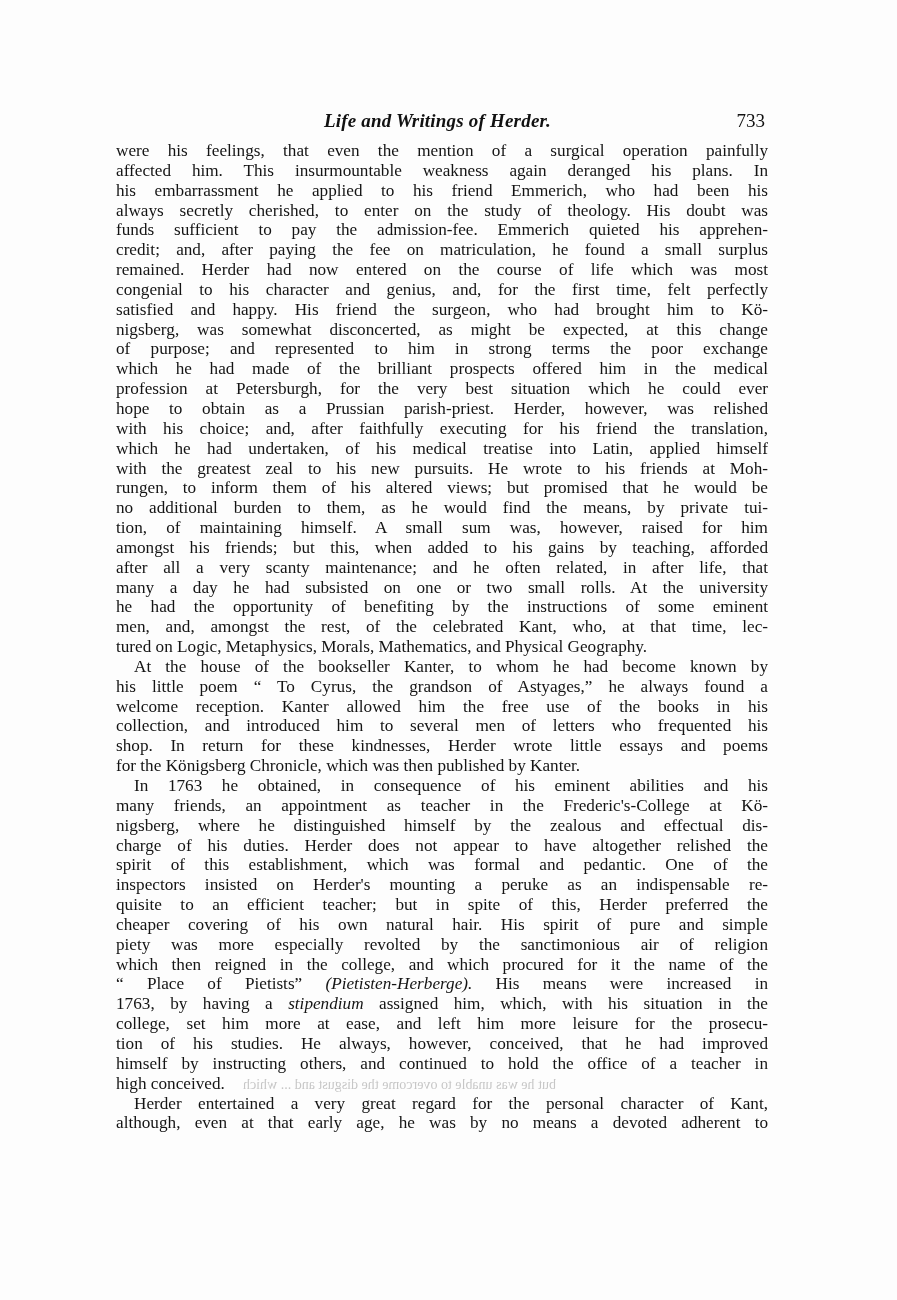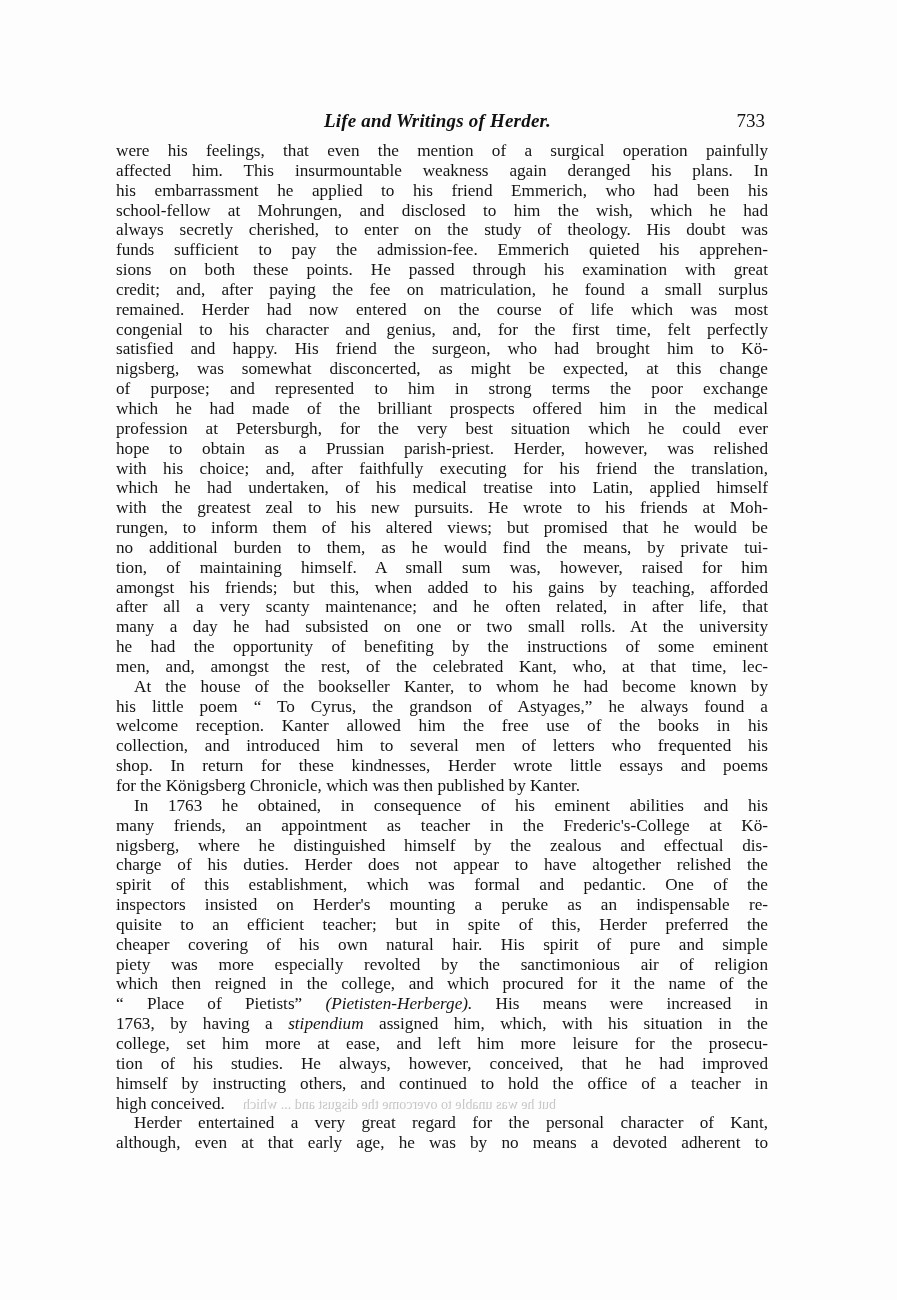--- a/index.html
+++ b/index.html
@@ -40,44 +40,43 @@
 <div class="page">
   <div class="running-head">
     <div class="running-title">Life and Writings of Herder.</div>
     <div class="page-number">733</div>
   </div>
 
   <div class="body-text">
     <span class="line heavy-mix">were his feelings, that even the mention of a surgical operation painfully</span>
     <span class="line">affected him. This insurmountable weakness again deranged his plans. In</span>
     <span class="line">his embarrassment he applied to his friend Emmerich, who had been his</span>
-    <span class="line">school-fellow at Mohrungen, and disclosed to him the wish, which he had</span>
     <span class="line">always secretly cherished, to enter on the study of theology. His doubt was</span>
     <span class="line">funds sufficient to pay the admission-fee. Emmerich quieted his apprehen-</span>
-    <span class="line">sions on both these points. He passed through his examination with great</span>
     <span class="line">credit; and, after paying the fee on matriculation, he found a small surplus</span>
     <span class="line">remained. Herder had now entered on the course of life which was most</span>
     <span class="line">congenial to his character and genius, and, for the first time, felt perfectly</span>
     <span class="line">satisfied and happy. His friend the surgeon, who had brought him to Kö-</span>
     <span class="line">nigsberg, was somewhat disconcerted, as might be expected, at this change</span>
     <span class="line">of purpose; and represented to him in strong terms the poor exchange</span>
     <span class="line">which he had made of the brilliant prospects offered him in the medical</span>
     <span class="line">profession at Petersburgh, for the very best situation which he could ever</span>
     <span class="line">hope to obtain as a Prussian parish-priest. Herder, however, was relished</span>
     <span class="line">with his choice; and, after faithfully executing for his friend the translation,</span>
     <span class="line">which he had undertaken, of his medical treatise into Latin, applied himself</span>
     <span class="line">with the greatest zeal to his new pursuits. He wrote to his friends at Moh-</span>
     <span class="line">rungen, to inform them of his altered views; but promised that he would be</span>
     <span class="line">no additional burden to them, as he would find the means, by private tui-</span>
     <span class="line">tion, of maintaining himself. A small sum was, however, raised for him</span>
     <span class="line">amongst his friends; but this, when added to his gains by teaching, afforded</span>
     <span class="line">after all a very scanty maintenance; and he often related, in after life, that</span>
     <span class="line">many a day he had subsisted on one or two small rolls. At the university</span>
     <span class="line">he had the opportunity of benefiting by the instructions of some eminent</span>
     <span class="line">men, and, amongst the rest, of the celebrated Kant, who, at that time, lec-</span>
+    <span class="line last">tured on Logic, Metaphysics, Morals, Mathematics, and Physical Geography.</span>
     <span class="line indent">At the house of the bookseller Kanter, to whom he had become known by</span>
     <span class="line">his little poem “ To Cyrus, the grandson of Astyages,” he always found a</span>
     <span class="line">welcome reception. Kanter allowed him the free use of the books in his</span>
     <span class="line">collection, and introduced him to several men of letters who frequented his</span>
     <span class="line">shop. In return for these kindnesses, Herder wrote little essays and poems</span>
     <span class="line last">for the Königsberg Chronicle, which was then published by Kanter.</span>
     <span class="line indent">In 1763 he obtained, in consequence of his eminent abilities and his</span>
     <span class="line">many friends, an appointment as teacher in the Frederic's-College at Kö-</span>
     <span class="line">nigsberg, where he distinguished himself by the zealous and effectual dis-</span>
     <span class="line">charge of his duties. Herder does not appear to have altogether relished the</span>

